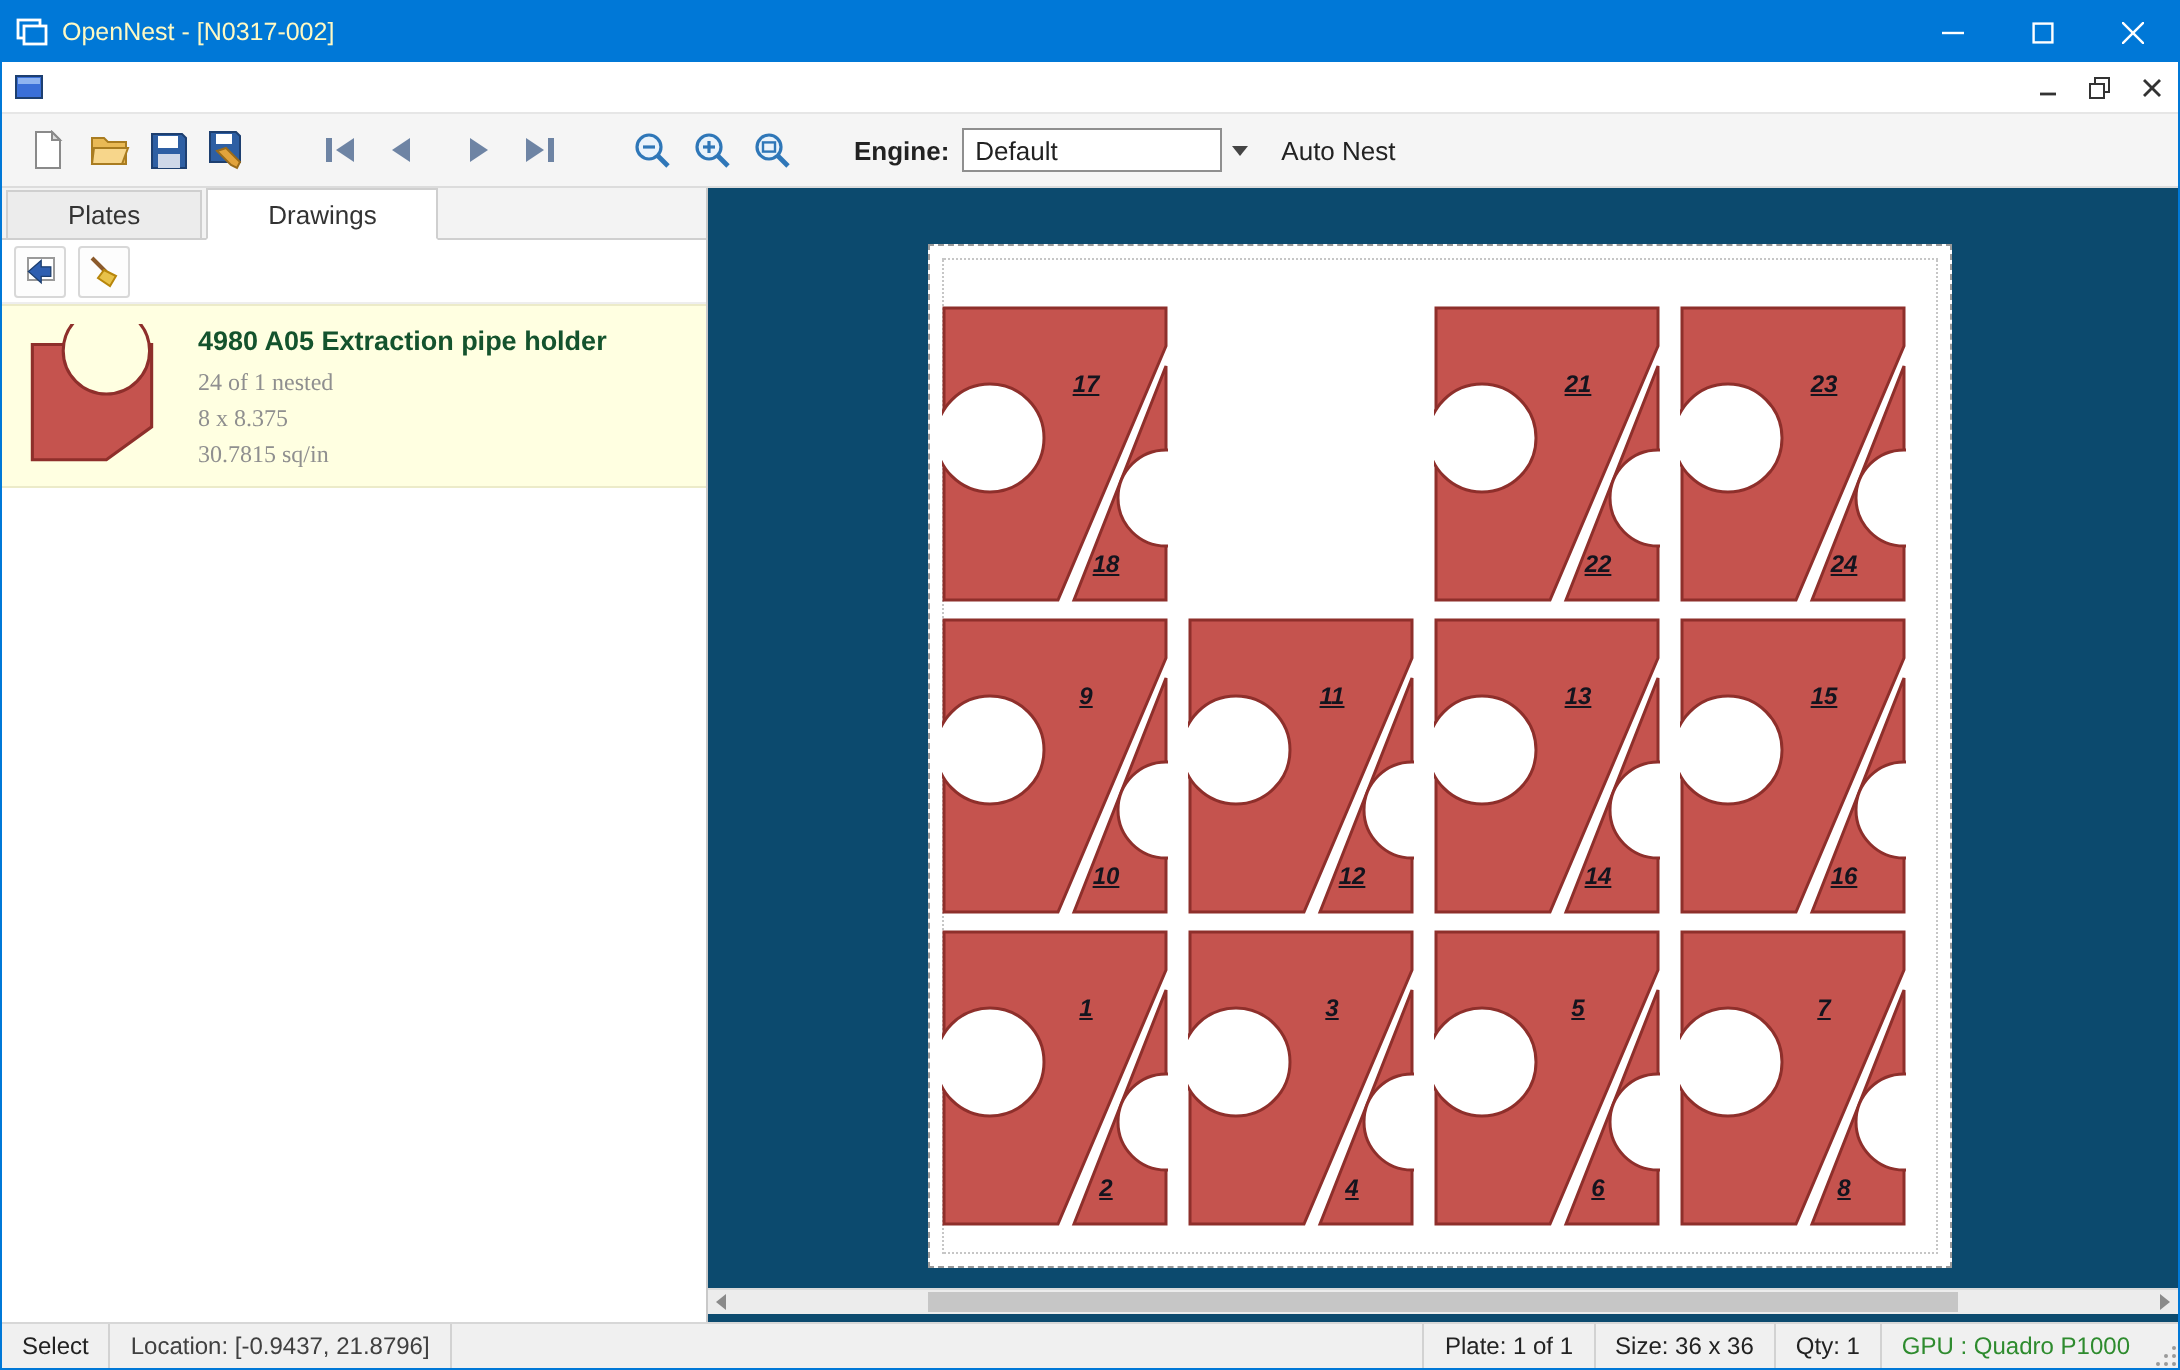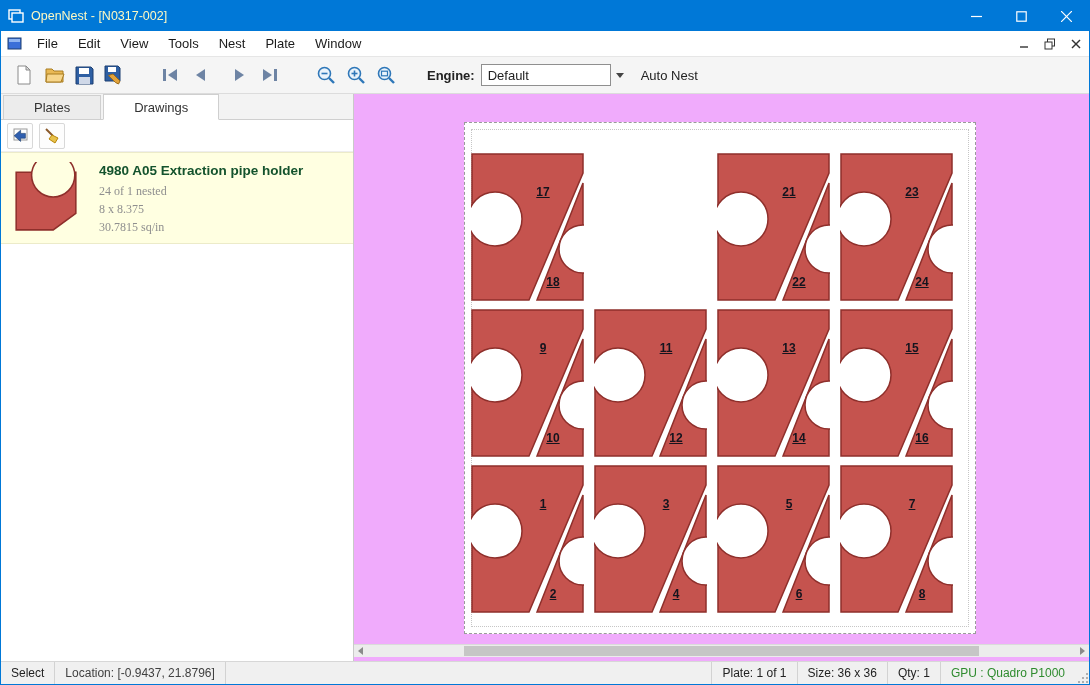--- a/index.html
+++ b/index.html
@@ -43,21 +43,21 @@
   .tab { height:24px; padding:0 30px; display:flex; align-items:center; font-size:13px; background:#ececec; border:1px solid #cfcfcf; border-bottom:none; margin-right:2px; color:#333; }
   .tab.active { background:#fff; height:26px; margin-bottom:-1px; border-bottom:1px solid #fff; }
   .side-tools { height:32px; display:flex; align-items:center; gap:6px; padding-left:6px; border-bottom:1px solid #eee; }
   .side-tool-btn { width:26px; height:26px; display:flex; align-items:center; justify-content:center; border:1px solid #d8d8d8; background:#fdfdfd; border-radius:2px; }
   .part-item { background:#ffffe1; border-top:1px solid #ecebc9; border-bottom:1px solid #ecebc9; display:flex; padding:8px 6px; height:92px; }
   .part-thumb { width:78px; display:flex; align-items:center; justify-content:center; }
   .part-info { padding-left:14px; padding-top:2px; }
   .part-title { font-weight:bold; font-size:13.5px; color:#14532d; margin-bottom:4px; }
   .part-meta { font-size:12px; color:#8f8f8f; line-height:18px;font-family:Liberation Serif, serif; }
   
-  .canvas { flex:1; background:#f0abfc; position:relative; overflow:hidden; }
+  .canvas { flex:1; background:#0c4a6e; position:relative; overflow:hidden;font-style:italic; }
   .plate { position:absolute; left:110px; top:28px; width:512px; height:512px; background:#fff; border:1px dashed #9a9a9a; }
   .plate-margin { position:absolute; left:6px; top:6px; right:6px; bottom:6px; border:1px dotted #c6c6c6; pointer-events:none; }
   .block { position:absolute; width:113px; height:148px; }
   .block svg { position:absolute; left:0; top:0; }
   .num { position:absolute; font-size:12px; font-weight:bold; color:#14141e; text-decoration:underline; width:32px; text-align:center; }
   .num-top { left:56px; top:32px; }
   .num-bot { left:66px; top:122px; }
   .hscroll { position:absolute; left:0; right:0; bottom:4px; height:13px; background:#ececec; border-top:1px solid #dadada; }
   .hscroll .thumb { position:absolute; left:110px; width:515px; top:1px; bottom:1px; background:#c6c6c6; }
   .hscroll .arrow { position:absolute; top:0; width:13px; height:12px; display:flex; align-items:center; justify-content:center; }
@@ -103,29 +103,20 @@
   </span>
 </div>
 
 <div class="menubar">
   <span class="doc-icon">
     <svg width="15" height="13" viewBox="0 0 15 13">
         <rect x="1" y="1" width="13" height="11" fill="#3a6fd8" stroke="#1d3f70"></rect>
         <rect x="2" y="2" width="11" height="3" fill="#8fb4f0"></rect>
       </svg>
   </span>
-  <div style="display:flex">
-      <div class="menu-item">File</div>
-      <div class="menu-item">Edit</div>
-      <div class="menu-item">View</div>
-      <div class="menu-item">Tools</div>
-      <div class="menu-item">Nest</div>
-      <div class="menu-item">Plate</div>
-      <div class="menu-item">Window</div>
-    </div>
   <span class="spacer"></span>
   <span class="mdi-btn">
     <svg width="10" height="10" viewBox="0 0 10 10">
         <line x1="1" y1="8" x2="9" y2="8" stroke="#333" stroke-width="1.4"></line>
       </svg>
   </span>
   <span class="mdi-btn">
     <svg width="12" height="12" viewBox="0 0 12 12">
         <rect x="3.5" y="1" width="7" height="7" fill="#fff" stroke="#333"></rect>
         <rect x="1" y="4" width="7" height="7" fill="#fff" stroke="#333"></rect>

